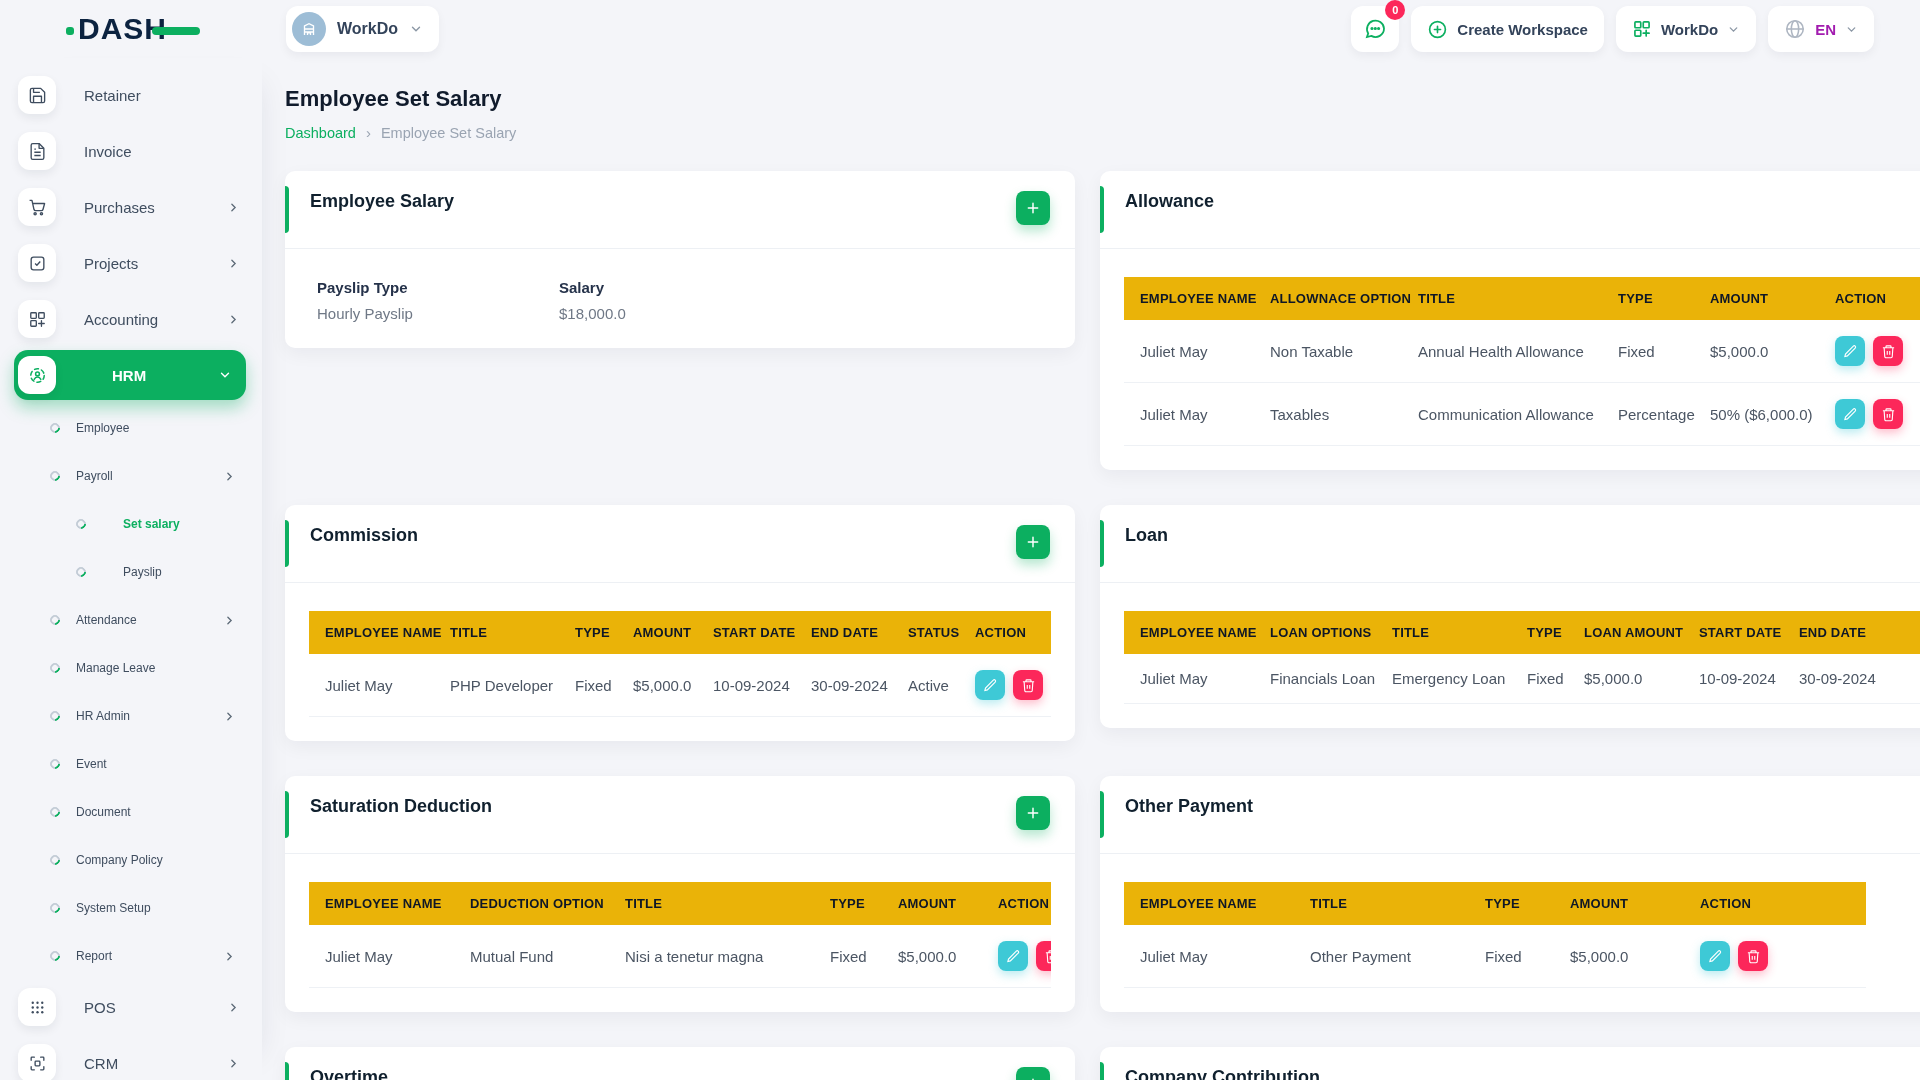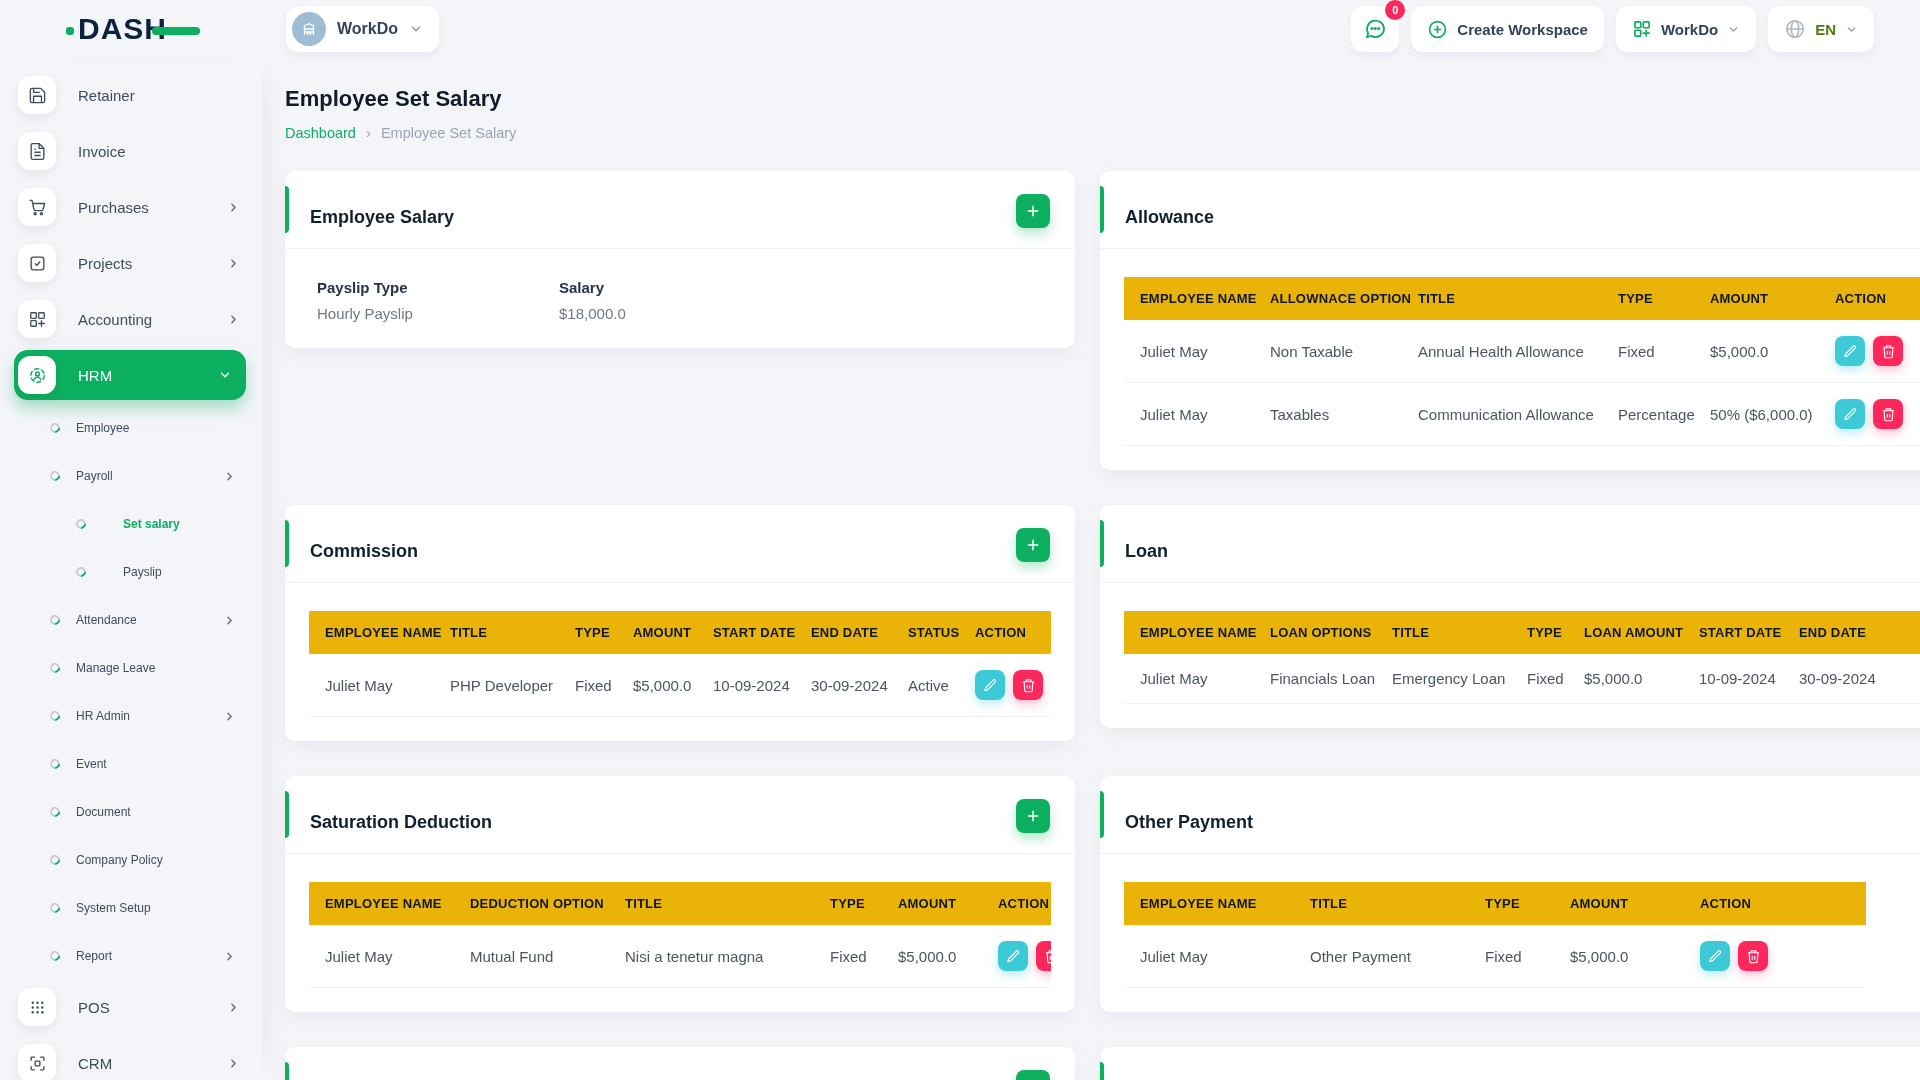--- a/index.html
+++ b/index.html
@@ -26,54 +26,54 @@
     display:flex; align-items:center; justify-content:center; }
   .topbar-right{ margin-left:auto; display:flex; align-items:center; gap:12px; }
   .pill{ display:flex; align-items:center; gap:9px; background:#fff; border:none;
     cursor:pointer; height:46px; padding:0 16px; border-radius:12px;
     box-shadow:0 4px 10px rgba(16,24,40,.05); font-size:15px; font-weight:600; color:#33435a;
     font-family:inherit; }
   .icon-pill{ position:relative; width:48px; justify-content:center; padding:0; }
   .badge{ position:absolute; top:-6px; right:-6px; min-width:20px; height:20px;
     background:#fc275a; color:#fff; font-size:11px; font-weight:700; border-radius:50%;
     display:flex; align-items:center; justify-content:center; }
-  .lang{ color:#4d7c0f; font-weight:700; }
+  .lang{ color:#a21caf; font-weight:700; }
   
   .sidebar{ position:absolute; top:58px; left:0; bottom:0; width:262px;
     padding:12px 8px 0 14px; overflow:hidden;
     box-shadow:22px 0 30px -26px rgba(15,34,58,.10); }
-  .nav-item{ display:flex; align-items:center; gap:22px; height:50px; margin-bottom:6px;
+  .nav-item{ display:flex; align-items:center; gap:28px; height:50px; margin-bottom:6px;
     cursor:pointer; border-radius:14px; padding-right:14px; }
   .nav-icon-box{ width:38px; height:38px; border-radius:12px; background:#fff;
     box-shadow:0 4px 10px rgba(16,24,40,.07); display:flex; align-items:center;
     justify-content:center; flex:none; margin-left:4px; }
   .nav-label{ font-size:15px; font-weight:500; color:#3f4d5f; flex:1; white-space:nowrap; }
   .nav-chev{ flex:none; }
   .nav-item.active{ background:#0caf60; box-shadow:0 8px 16px rgba(12,175,96,.35);
     margin-right:8px; }
-  .nav-item.active .nav-label{ color:#fff; font-weight:400; }
+  .nav-item.active .nav-label{ color:#fff; font-weight:700;margin-left:28px; }
   .nav-sub{ display:flex; align-items:center; gap:16px; height:44px; margin-bottom:4px;
     padding-left:36px; cursor:pointer; padding-right:18px; }
   .nav-sub.lvl2{ padding-left:62px;gap:37px; }
   .bullet{ width:10px; height:10px; border-radius:50%; border:2px solid #c3ccd6;
     border-bottom-color:#0caf60; transform:rotate(-45deg); flex:none; }
   .nav-sub .nav-label{ font-size:12px; }
   .nav-sub.active .nav-label{ color:#0caf60; font-weight:600; }
   
   .main{ position:absolute; top:58px; left:262px; right:0; bottom:0;
     padding:28px 30px 0 23px; overflow:hidden; }
   h1{ font-size:22px; font-weight:700; color:#101b2c; margin-bottom:12px; }
   .breadcrumb{ display:flex; align-items:center; gap:10px; font-size:14.5px; }
   .breadcrumb a{ color:#0caf60; text-decoration:none; cursor:pointer; }
   .crumb-sep{ color:#9aa4b2; font-size:15px; }
   .crumb-cur{ color:#9aa4b2; }
   .grid{ margin-top:30px; display:grid; grid-template-columns:1fr 1fr;
     column-gap:25px; row-gap:35px; align-items:start; }
   .card{ background:#fff; border-radius:10px; box-shadow:0 6px 18px rgba(16,24,40,.05); }
-  .card-header{ position:relative; display:flex; align-items:flex-end;
+  .card-header{ position:relative; display:flex; align-items:flex-start;
     justify-content:space-between; padding:20px 25px; min-height:78px;
     border-bottom:1px solid #edf0f4; }
   .card-header::before{ content:""; position:absolute; left:0; top:15px; bottom:15px;
     width:4px; background:#0caf60; border-radius:0 4px 4px 0; }
   .card-header h2{ font-size:18px; font-weight:700; color:#10202e; }
   .add-btn{ width:34px; height:34px; border:none; border-radius:8px; background:#0caf60;
     color:#fff; cursor:pointer; display:flex; align-items:center; justify-content:center;
     box-shadow:0 6px 12px rgba(12,175,96,.3); }
   .card-body{ padding:28px 24px 24px; }
   .fields{ display:grid; grid-template-columns:1fr 1fr 1fr; padding:2px 8px; }

